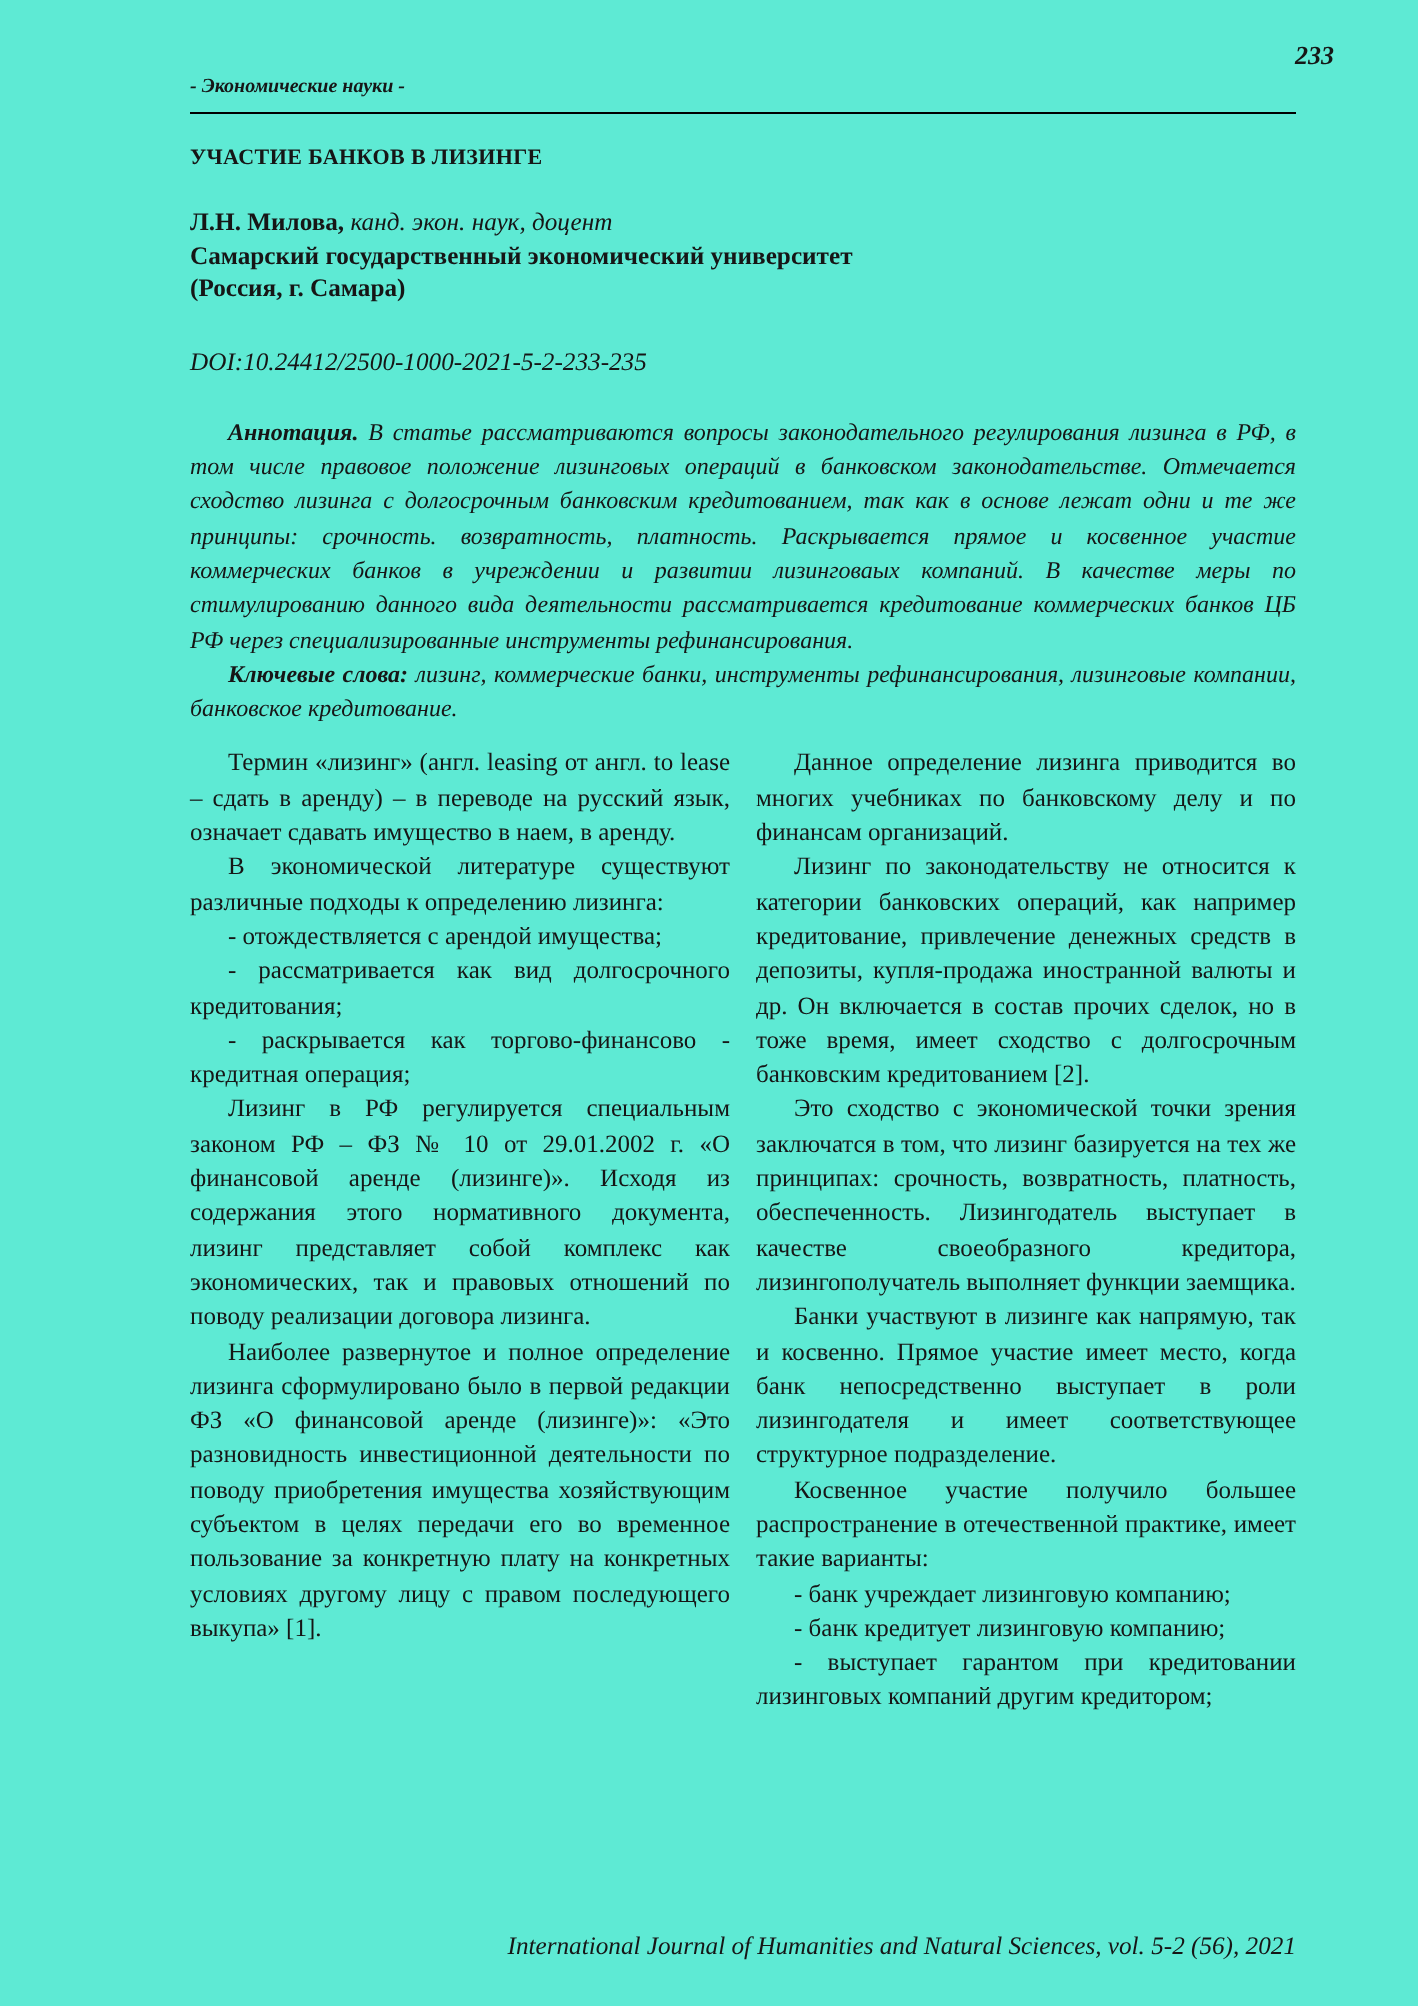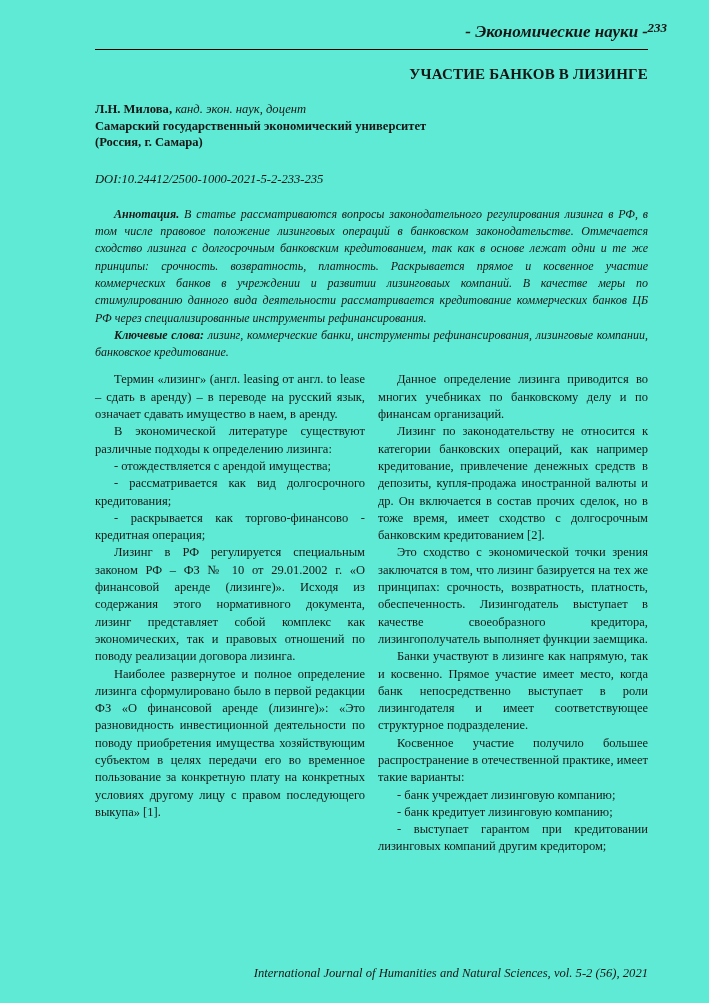--- a/index.html
+++ b/index.html
@@ -16,35 +16,35 @@
     background: #5eead4;
   }
   .content { margin: 0 61px 0 95px; }
 
   .page-number {
     position: absolute; top: 20px; right: 42px;
     font-weight: bold; font-style: italic;
     font-size: 13px;
   }
   .running-head {
-    padding-top: 22px;
-    text-align: right;
+    padding-top: 38px;
+    text-align: left;
     font-weight: bold; font-style: italic;
-    font-size: 17px;
+    font-size: 10px;
   }
   .head-rule {
     margin-top: 7px;
     border: 0; border-top: 1.7px solid #000;
     height: 0;
   }
   .title {
     margin-top: 16px;
-    text-align: right;
+    text-align: left;
     font-weight: bold;
-    font-size: 15px;
+    font-size: 11px;
     letter-spacing: 0.2px;
   }
   .author-block {
     margin-top: 18px;
     font-size: 12.6px;
     line-height: 16.6px;
   }
   .author-name { font-weight: bold; }
   .author-title { font-style: italic; }
   .affiliation, .affiliation-location { font-weight: bold; }

